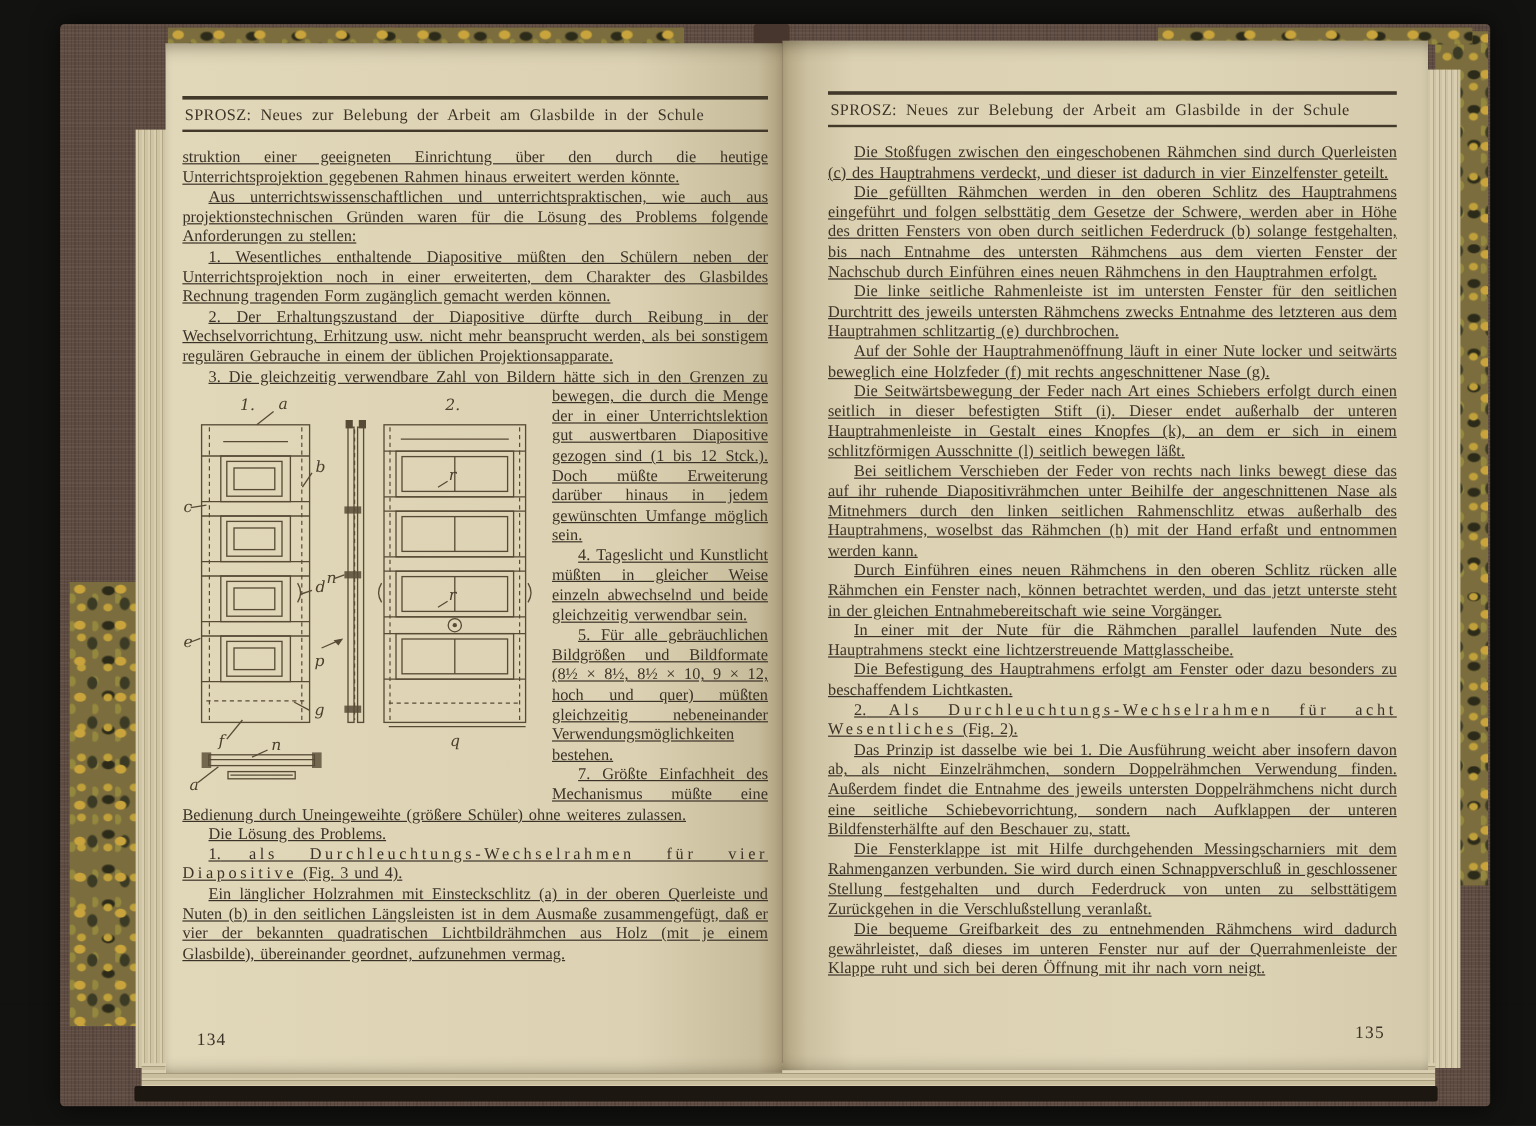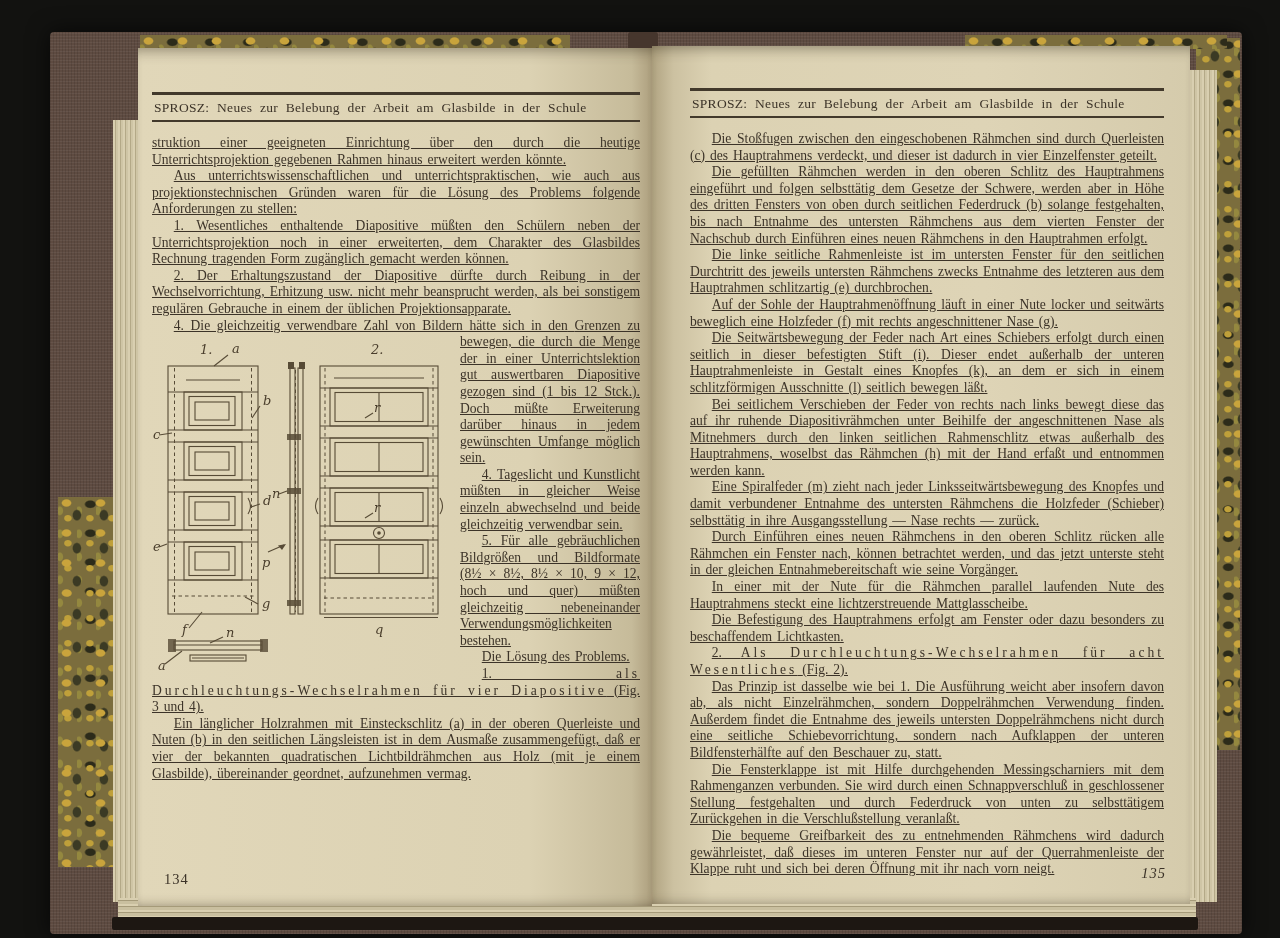--- a/index.html
+++ b/index.html
@@ -1,18 +1,18 @@
 <!DOCTYPE html>
 <html><head>
 <meta charset="utf-8">
 <style>
   * { margin:0; padding:0; box-sizing:border-box; }
   html,body { width:1280px; height:938px; background:#121210; overflow:hidden; }
   #canvas { position:relative; width:1280px; height:836px; background:#121210;
-            font-family:"Liberation Serif", serif;margin-top:12px; }
+            font-family:"Liberation Serif", serif; }
 
   
   .cover { position:absolute; left:50px; top:20px; width:1192px; height:902px;
            background:#5e4b41; border-radius:4px;
            box-shadow:0 0 22px rgba(0,0,0,.65);
            background-image:
              repeating-linear-gradient(90deg, rgba(0,0,0,.10) 0 1px, transparent 1px 3px),
              repeating-linear-gradient(0deg, rgba(255,255,255,.05) 0 1px, transparent 1px 3px); }
   .marble { position:absolute; background-color:#7b6d3d;
             background-image:
@@ -63,21 +63,21 @@
   .fig-float { float:left; width:296px; margin:4px 12px 4px 0; }
   .fig-float svg { display:block; width:296px; height:338px; }
   .figline  { stroke:#574b36; stroke-width:1.1; fill:none; }
   .figline-dash { stroke:#574b36; stroke-width:1; fill:none; stroke-dasharray:3.5 3; }
   .figfill  { fill:#574b36; stroke:none; }
   .figlabel { font-family:"DejaVu Serif",serif; font-style:italic; font-size:13px;
               fill:#4a3e2c; }
 
   .pagenum { position:absolute; bottom:18px; font-size:14.5px; letter-spacing:1px; }
   #page-left  .pagenum { left:26px; }
-  #page-right .pagenum { right:24px; bottom:22px;font-style:italic; }
+  #page-right .pagenum { right:36px; bottom:22px; }
 </style>
 </head>
 <body>
 
 <div id="canvas">
 
   <div class="cover"></div>
   <div class="marble" id="marble-left"></div>
   <div class="marble" id="marble-right"></div>
   <div class="marble" id="marble-top-a"></div>
@@ -92,21 +92,21 @@
     <div class="page-inner">
       <div class="running-head">SPROSZ: Neues zur Belebung der Arbeit am Glasbilde in der Schule</div>
 
       <div class="body-text">
         <p class="para noindent">struktion einer geeigneten Einrichtung über den durch die heutige Unterrichtsprojektion gegebenen Rahmen hinaus erweitert werden könnte.</p>
         <p class="para">Aus unterrichtswissenschaftlichen und unterrichtspraktischen, wie auch aus projektionstechnischen Gründen waren für die Lösung des Problems folgende Anforderungen zu stellen:</p>
         <p class="para">1. Wesentliches enthaltende Diapositive müßten den Schülern neben der Unterrichtsprojektion noch in einer erweiterten, dem Charakter des Glasbildes Rechnung tragenden Form zugänglich gemacht werden können.</p>
         <p class="para">2. Der Erhaltungszustand der Diapositive dürfte durch Reibung in der Wechselvorrichtung, Erhitzung usw. nicht mehr beansprucht werden, als bei sonstigem regulären Gebrauche in einem der üblichen Projektionsapparate.</p>
 
         <p class="para">
-          <span>4. Die gleichzeitig verwendbare Zahl von Bildern hätte sich in den</span>
+          <span>3. Die gleichzeitig verwendbare Zahl von Bildern hätte sich in den</span>
           <span class="fig-float">
             <svg viewBox="0 0 296 338">
 
               <rect class="figline" x="16" y="28" width="90" height="248"></rect>
               <line class="figline" x1="16" y1="54" x2="106" y2="54"></line>
               <line class="figline" x1="16" y1="92" x2="106" y2="92"></line>
               <line class="figline" x1="16" y1="104" x2="106" y2="104"></line>
               <line class="figline" x1="16" y1="142" x2="106" y2="142"></line>
               <line class="figline" x1="16" y1="154" x2="106" y2="154"></line>
               <line class="figline" x1="16" y1="192" x2="106" y2="192"></line>
@@ -212,41 +212,41 @@
               <line class="figline" x1="71" y1="299" x2="58" y2="305"></line>
               <text class="figlabel" x="6" y="332">a</text>
               <line class="figline" x1="13" y1="326" x2="30" y2="313"></line>
             </svg>
           </span>
           <span>Grenzen zu bewegen, die durch die Menge der in einer Unterrichtslektion gut auswertbaren Diapositive gezogen sind (1 bis 12 Stck.). Doch müßte Erweiterung darüber hinaus in jedem gewünschten Umfange möglich sein.</span>
         </p>
 
         <p class="para">4. Tageslicht und Kunstlicht müßten in gleicher Weise einzeln abwechselnd und beide gleichzeitig verwendbar sein.</p>
         <p class="para">5. Für alle gebräuchlichen Bildgrößen und Bildformate (8½ × 8½, 8½ × 10, 9 × 12, hoch und quer) müßten gleichzeitig nebeneinander Verwendungsmöglichkeiten bestehen.</p>
+        <p class="para">7. Größte Einfachheit des Mechanismus müßte eine Bedienung durch Uneingeweihte (größere Schüler) ohne weiteres zulassen.</p>
         <p class="para">Die Lösung des Problems.</p>
         <p class="para"><span>1.</span> <span class="spaced">als Durchleuchtungs-Wechselrahmen für vier Diapositive</span> <span>(Fig. 3 und 4).</span></p>
         <p class="para">Ein länglicher Holzrahmen mit Einsteckschlitz (a) in der oberen Querleiste und Nuten (b) in den seitlichen Längsleisten ist in dem Ausmaße zusammengefügt, daß er vier der bekannten quadratischen Lichtbildrähmchen aus Holz (mit je einem Glasbilde), übereinander geordnet, aufzunehmen vermag.</p>
       </div>
 
       <div class="pagenum">134</div>
     </div>
   </div>
 
   <div class="page" id="page-right">
     <div class="page-inner">
       <div class="running-head">SPROSZ: Neues zur Belebung der Arbeit am Glasbilde in der Schule</div>
 
       <div class="body-text">
         <p class="para">Die Stoßfugen zwischen den eingeschobenen Rähmchen sind durch Querleisten (c) des Hauptrahmens verdeckt, und dieser ist dadurch in vier Einzelfenster geteilt.</p>
         <p class="para">Die gefüllten Rähmchen werden in den oberen Schlitz des Hauptrahmens eingeführt und folgen selbsttätig dem Gesetze der Schwere, werden aber in Höhe des dritten Fensters von oben durch seitlichen Federdruck (b) solange festgehalten, bis nach Entnahme des untersten Rähmchens aus dem vierten Fenster der Nachschub durch Einführen eines neuen Rähmchens in den Hauptrahmen erfolgt.</p>
         <p class="para">Die linke seitliche Rahmenleiste ist im untersten Fenster für den seitlichen Durchtritt des jeweils untersten Rähmchens zwecks Entnahme des letzteren aus dem Hauptrahmen schlitzartig (e) durchbrochen.</p>
         <p class="para">Auf der Sohle der Hauptrahmenöffnung läuft in einer Nute locker und seitwärts beweglich eine Holzfeder (f) mit rechts angeschnittener Nase (g).</p>
         <p class="para">Die Seitwärtsbewegung der Feder nach Art eines Schiebers erfolgt durch einen seitlich in dieser befestigten Stift (i). Dieser endet außerhalb der unteren Hauptrahmenleiste in Gestalt eines Knopfes (k), an dem er sich in einem schlitzförmigen Ausschnitte (l) seitlich bewegen läßt.</p>
         <p class="para">Bei seitlichem Verschieben der Feder von rechts nach links bewegt diese das auf ihr ruhende Diapositivrähmchen unter Beihilfe der angeschnittenen Nase als Mitnehmers durch den linken seitlichen Rahmenschlitz etwas außerhalb des Hauptrahmens, woselbst das Rähmchen (h) mit der Hand erfaßt und entnommen werden kann.</p>
-        <p class="para">Eine Spiralfeder (m) zieht nach jeder Linksseitwärtsbewegung des Knopfes und damit verbundener Entnahme des untersten Rähmchens die Holzfeder (Schieber) selbsttätig in ihre Ausgangsstellung — Nase rechts — zurück.</p>
         <p class="para">Durch Einführen eines neuen Rähmchens in den oberen Schlitz rücken alle Rähmchen ein Fenster nach, können betrachtet werden, und das jetzt unterste steht in der gleichen Entnahmebereitschaft wie seine Vorgänger.</p>
         <p class="para">In einer mit der Nute für die Rähmchen parallel laufenden Nute des Hauptrahmens steckt eine lichtzerstreuende Mattglasscheibe.</p>
         <p class="para">Die Befestigung des Hauptrahmens erfolgt am Fenster oder dazu besonders zu beschaffendem Lichtkasten.</p>
         <p class="para"><span>2.</span> <span class="spaced">Als Durchleuchtungs-Wechselrahmen für acht Wesentliches</span> <span>(Fig. 2).</span></p>
         <p class="para">Das Prinzip ist dasselbe wie bei 1. Die Ausführung weicht aber insofern davon ab, als nicht Einzelrähmchen, sondern Doppelrähmchen Verwendung finden. Außerdem findet die Entnahme des jeweils untersten Doppelrähmchens nicht durch eine seitliche Schiebevorrichtung, sondern nach Aufklappen der unteren Bildfensterhälfte auf den Beschauer zu, statt.</p>
         <p class="para">Die Fensterklappe ist mit Hilfe durchgehenden Messingscharniers mit dem Rahmenganzen verbunden. Sie wird durch einen Schnappverschluß in geschlossener Stellung festgehalten und durch Federdruck von unten zu selbsttätigem Zurückgehen in die Verschlußstellung veranlaßt.</p>
         <p class="para">Die bequeme Greifbarkeit des zu entnehmenden Rähmchens wird dadurch gewährleistet, daß dieses im unteren Fenster nur auf der Querrahmenleiste der Klappe ruht und sich bei deren Öffnung mit ihr nach vorn neigt.</p>
       </div>
 
       <div class="pagenum">135</div>

